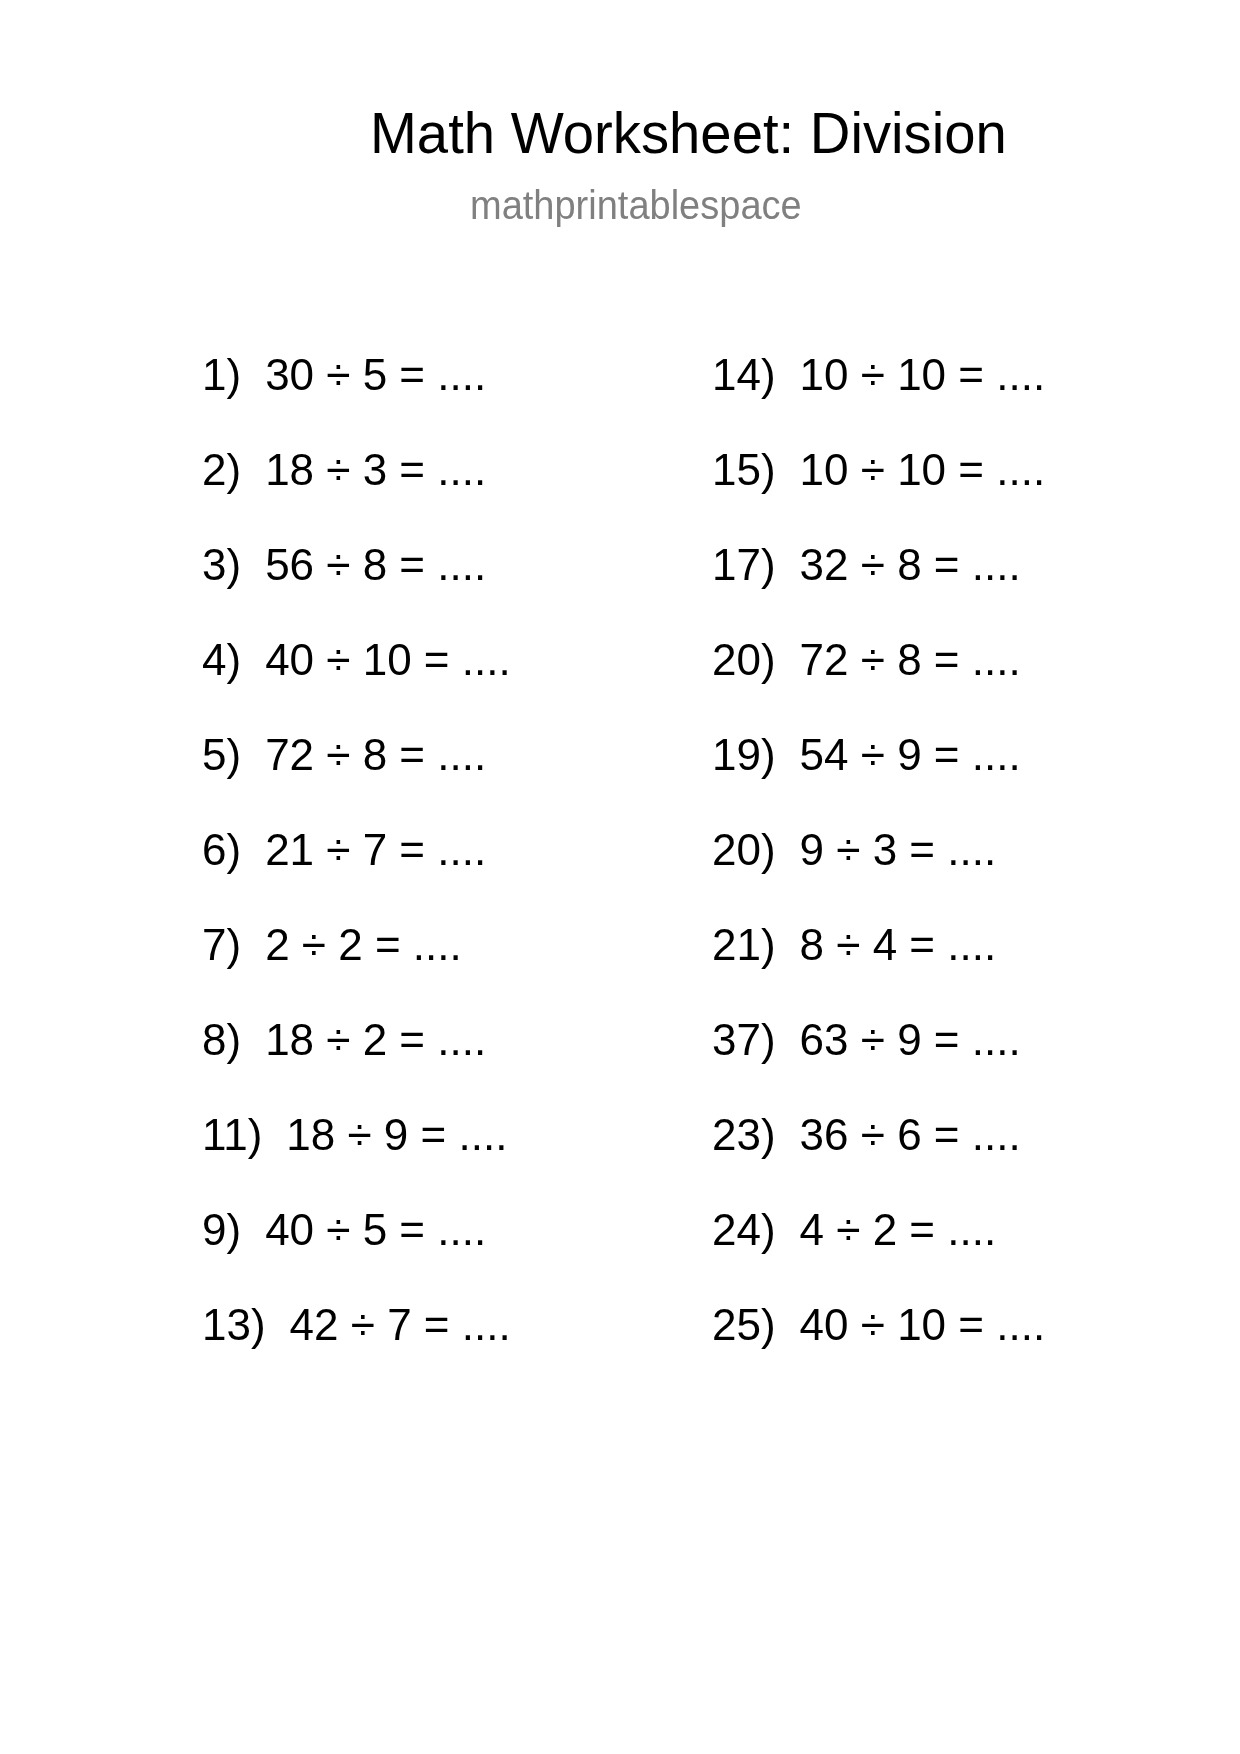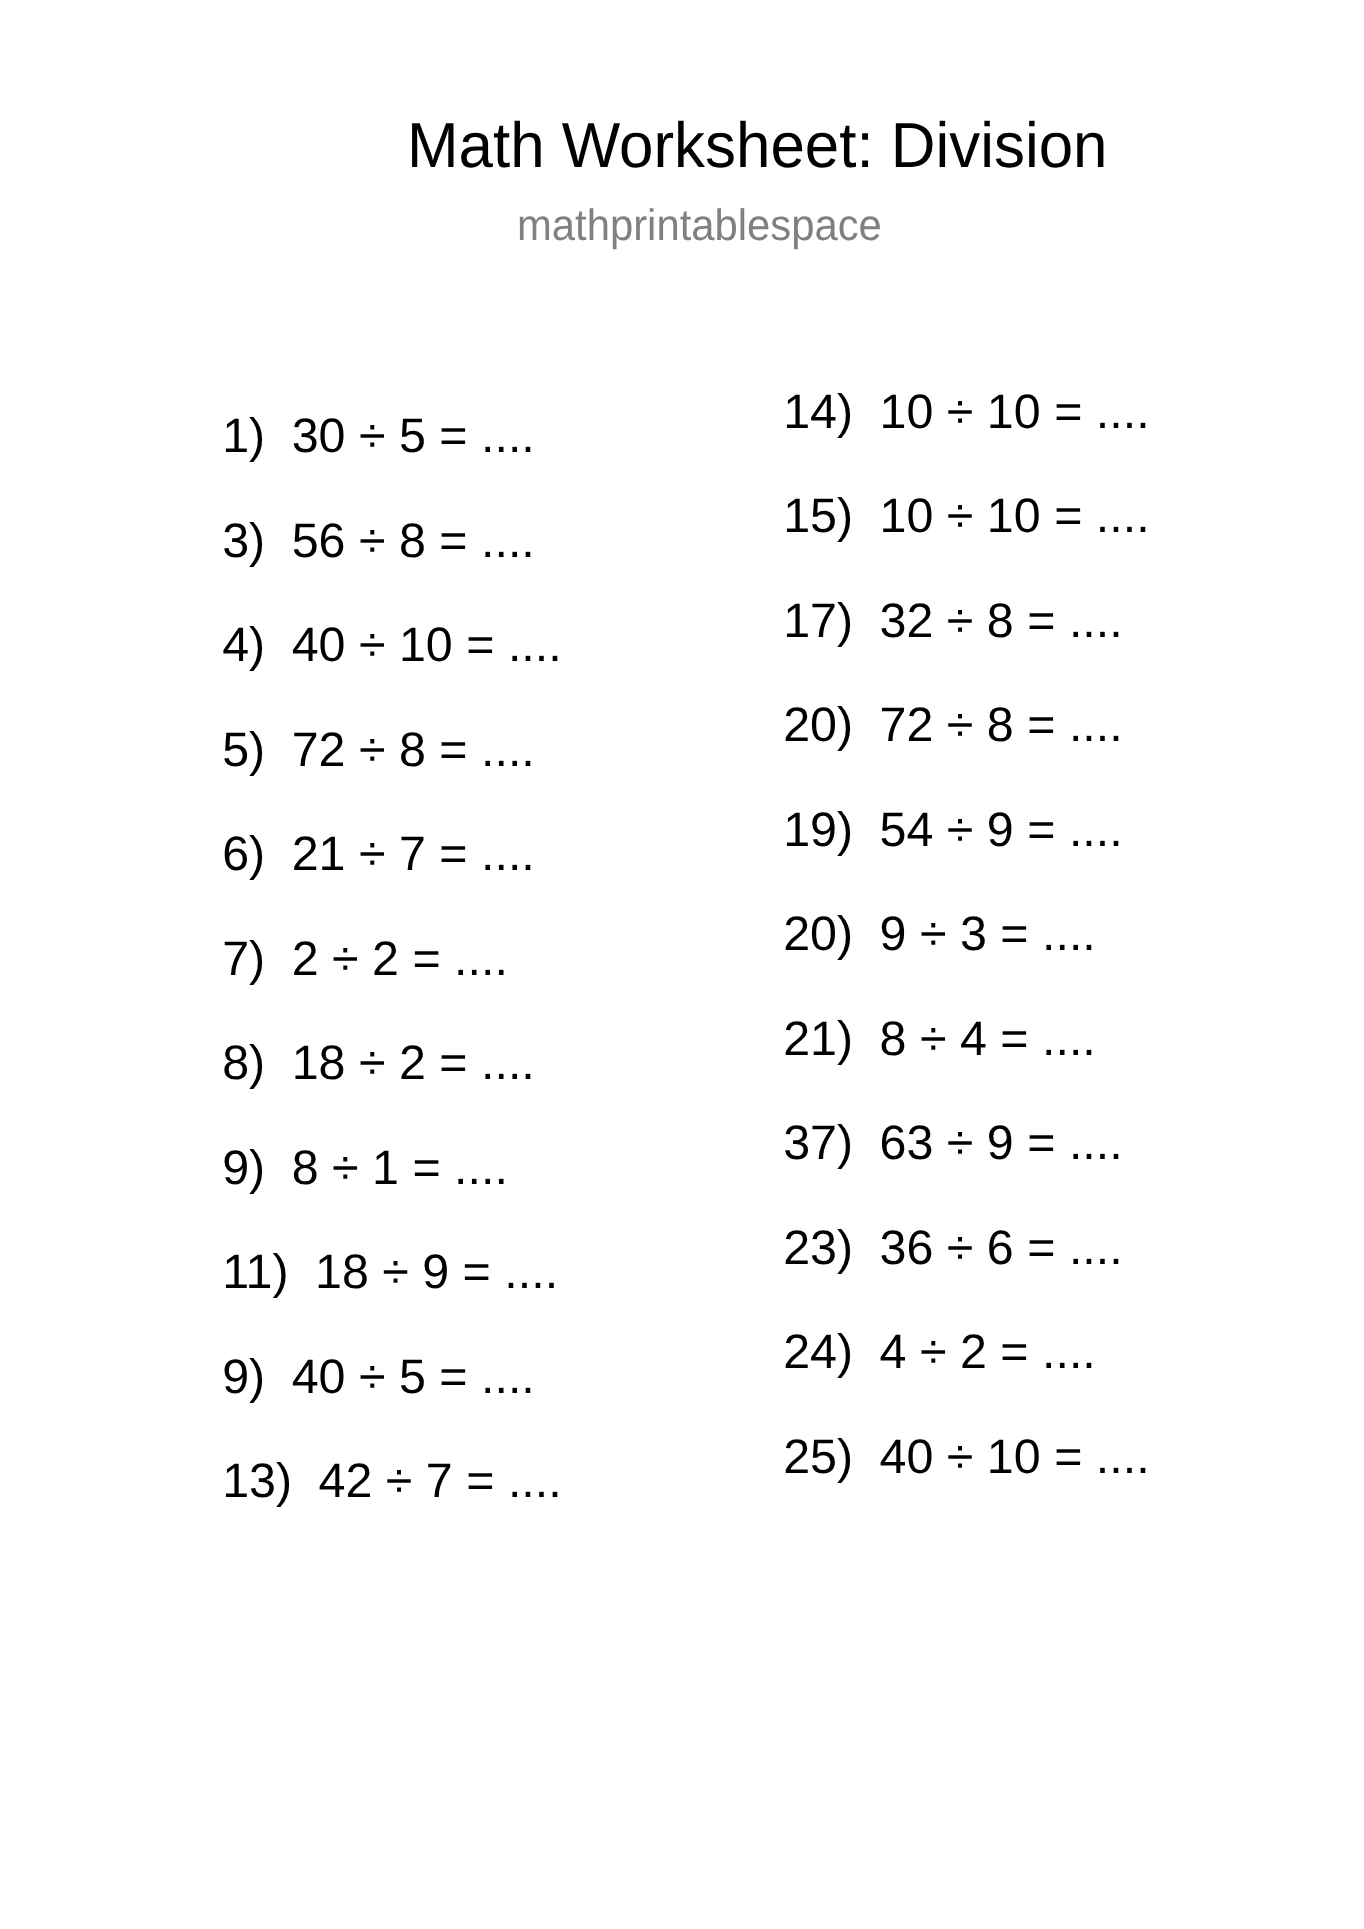--- a/index.html
+++ b/index.html
@@ -34,48 +34,48 @@
       line-height: 50px;
       color: #808080;
       white-space: nowrap;
       transform-origin: left top;
       transform: scaleX(0.95);
     }
     .column {
       position: absolute;
       top: 345px;
     }
-    .col-left { left: 202px; margin-top: 22px; }
+    .col-left { left: 202px; }
     .col-right { left: 712px; }
     .problem {
       height: 95px;
       font-size: 44px;
       line-height: 60px;
       white-space: nowrap;
     }
     .num {
       display: inline-block;
       margin-right: 24px;
     }
   </style>
 </head>
 <body>
 
 <div class="title">Math Worksheet: Division</div>
 <div class="subtitle">mathprintablespace</div>
 
 <div class="column col-left">
   <div class="problem"><span class="num">1)</span><span>30 ÷ 5 = ....</span></div>
+  <div class="problem"><span class="num">2)</span><span>18 ÷ 3 = ....</span></div>
   <div class="problem"><span class="num">3)</span><span>56 ÷ 8 = ....</span></div>
   <div class="problem"><span class="num">4)</span><span>40 ÷ 10 = ....</span></div>
   <div class="problem"><span class="num">5)</span><span>72 ÷ 8 = ....</span></div>
   <div class="problem"><span class="num">6)</span><span>21 ÷ 7 = ....</span></div>
   <div class="problem"><span class="num">7)</span><span>2 ÷ 2 = ....</span></div>
   <div class="problem"><span class="num">8)</span><span>18 ÷ 2 = ....</span></div>
-  <div class="problem"><span class="num">9)</span><span>8 ÷ 1 = ....</span></div>
   <div class="problem"><span class="num">11)</span><span>18 ÷ 9 = ....</span></div>
   <div class="problem"><span class="num">9)</span><span>40 ÷ 5 = ....</span></div>
   <div class="problem"><span class="num">13)</span><span>42 ÷ 7 = ....</span></div>
 </div>
 
 <div class="column col-right">
   <div class="problem"><span class="num">14)</span><span>10 ÷ 10 = ....</span></div>
   <div class="problem"><span class="num">15)</span><span>10 ÷ 10 = ....</span></div>
   <div class="problem"><span class="num">17)</span><span>32 ÷ 8 = ....</span></div>
   <div class="problem"><span class="num">20)</span><span>72 ÷ 8 = ....</span></div>

